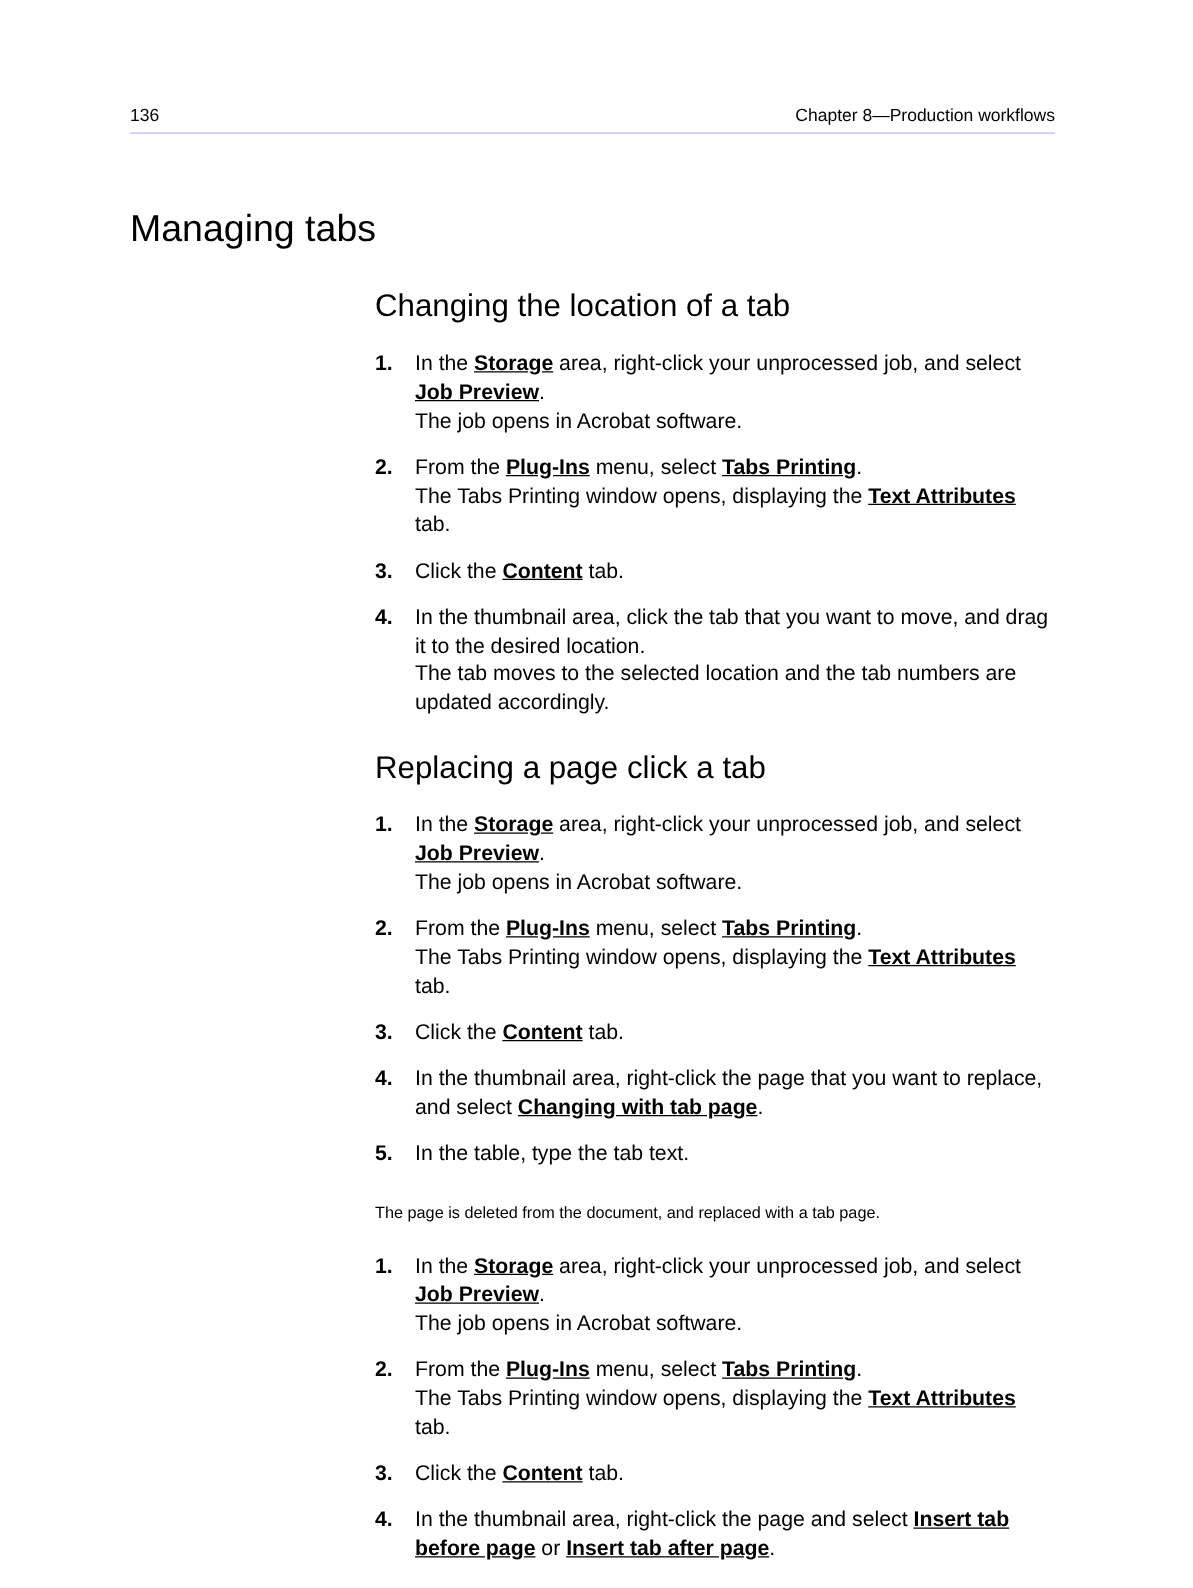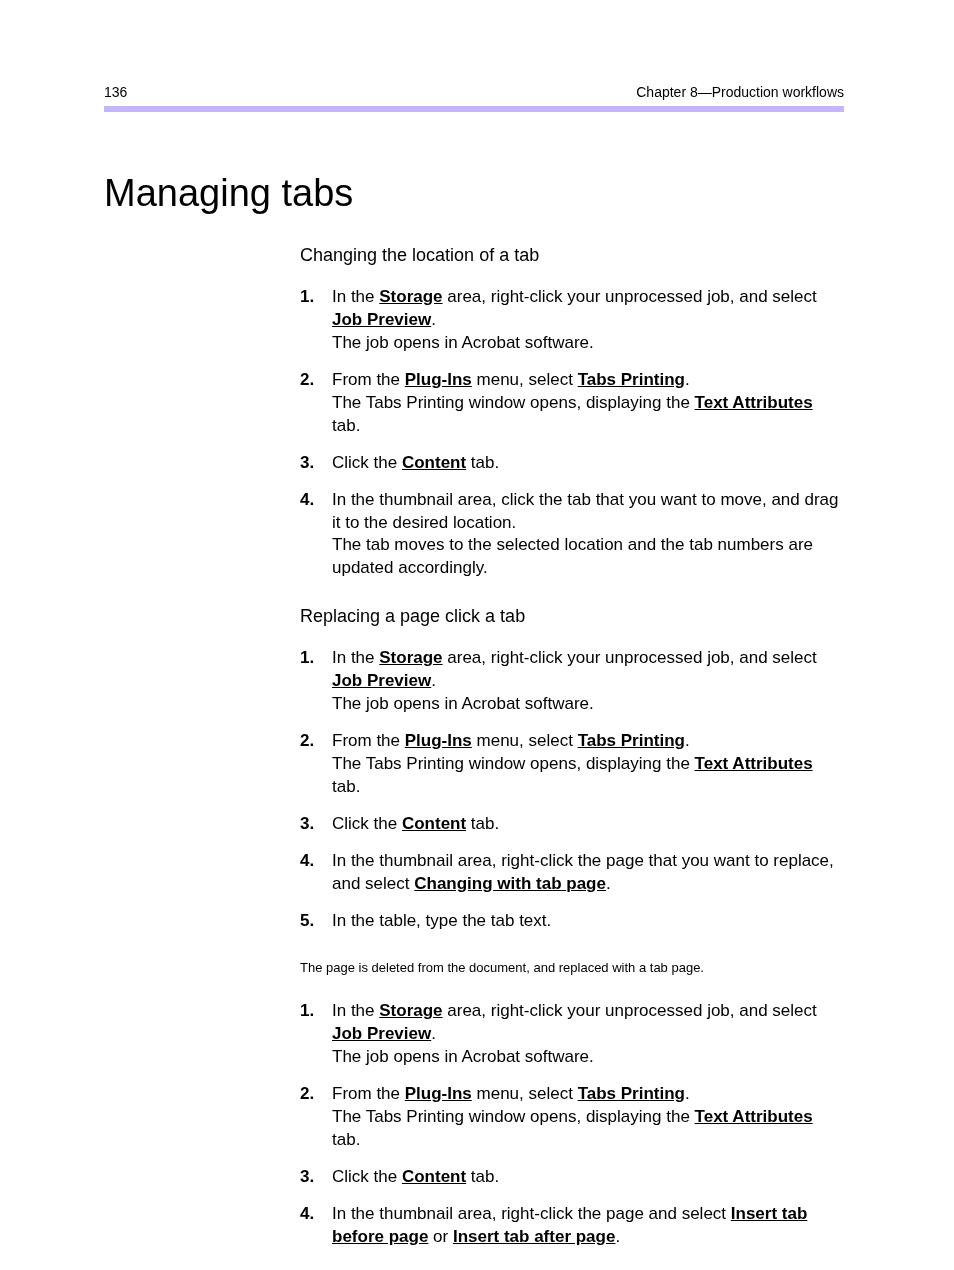--- a/index.html
+++ b/index.html
@@ -10,34 +10,34 @@
       color: #000;
       width: 954px;
     }
     .page {
       padding: 84px 110px 60px 104px;
     }
     .header-row {
       display: flex;
       justify-content: space-between;
       font-size: 14px;
-      border-bottom: 6px solid #c4b5fd;
+      border-bottom: 1px solid #c4b5fd;
       padding-bottom: 6px;
       margin-bottom: 60px;
     }
     .h1 {
-      font-size: 38px;
+      font-size: 30px;
       font-weight: 400;
       margin: 0 0 30px 0;
     }
     .content-col {
       margin-left: 196px;
     }
     .h2 {
-      font-size: 18px;
+      font-size: 25px;
       font-weight: 400;
       margin: 0 0 20px 0;
     }
     ol.steps {
       list-style: none;
       padding: 0;
       margin: 0 0 26px 0;
     }
     ol.steps li {
       display: flex;

